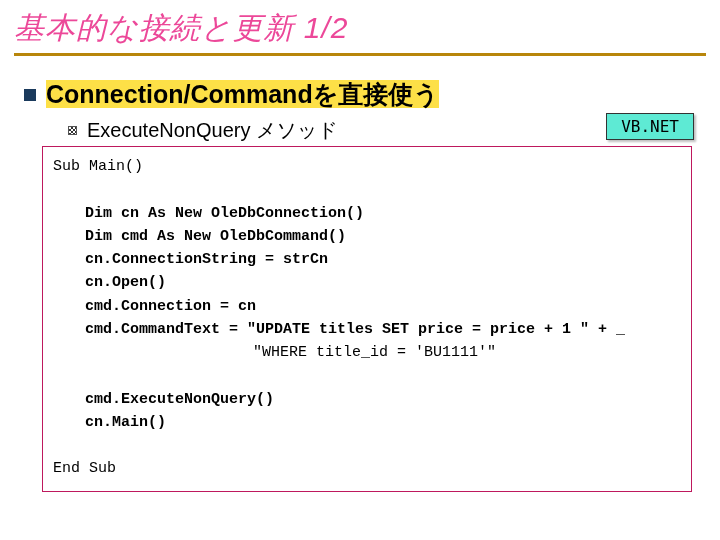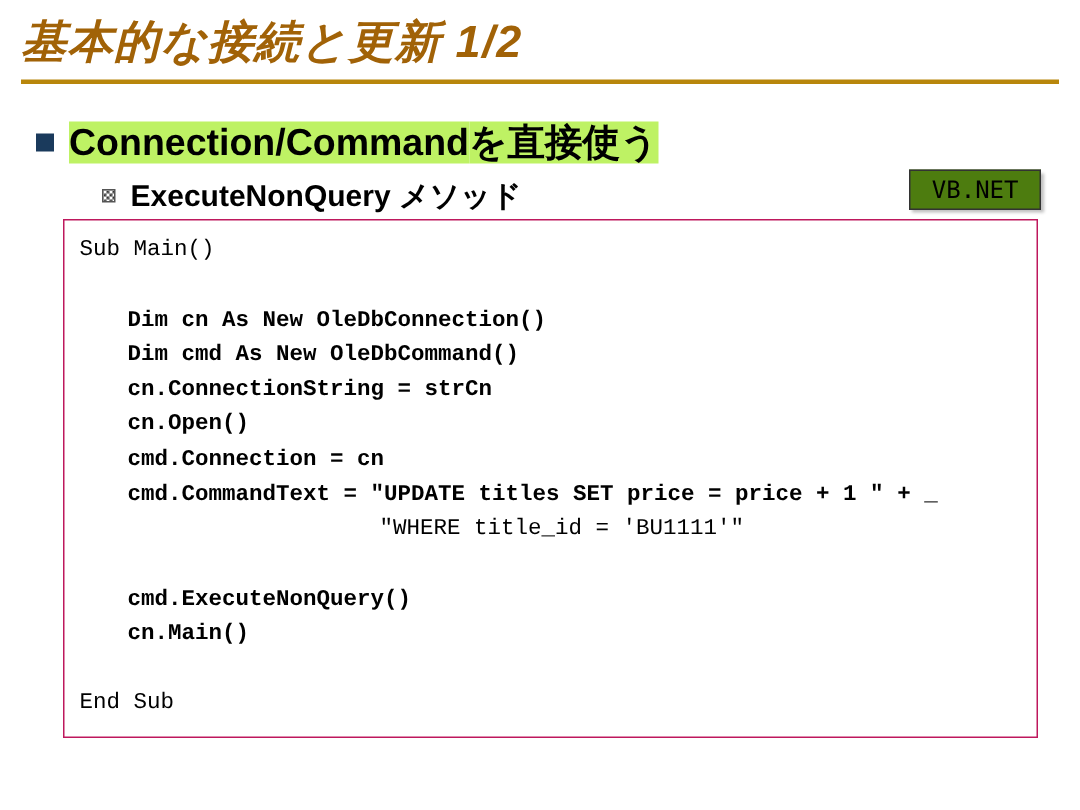--- a/index.html
+++ b/index.html
@@ -8,23 +8,23 @@
     height: 540px;
     background: #ffffff;
     font-family: "MS PGothic", "Hiragino Kaku Gothic Pro", sans-serif;
     overflow: hidden;
   }
   .slide {
     padding: 8px 14px;
   }
   .title {
     font-size: 30px;
-    font-weight: bold;
+    font-weight: normal;
     font-style: italic;
-    color: #a16207;
+    color: #ec4899;
     padding-bottom: 4px;
     border-bottom: 3px solid #b8860b;
     margin-bottom: 22px;
     letter-spacing: 1px;
   }
   .bullet-row {
     display: flex;
     align-items: center;
     margin-left: 10px;
     margin-bottom: 6px;
@@ -35,21 +35,21 @@
     background: #1a3a5c;
     margin-right: 10px;
     flex-shrink: 0;
   }
   .bullet-text {
     font-size: 25px;
     font-weight: bold;
     color: #000;
   }
   .yellow-bg {
-    background: #bef264;
+    background: #fde047;
   }
   .sub-row {
     display: flex;
     align-items: center;
     margin-left: 54px;
     margin-bottom: 2px;
     position: relative;
   }
   .small-bullet {
     width: 9px;
@@ -60,31 +60,31 @@
       linear-gradient(45deg, #333 25%, transparent 25%),
       linear-gradient(-45deg, #333 25%, transparent 25%),
       linear-gradient(45deg, transparent 75%, #333 75%),
       linear-gradient(-45deg, transparent 75%, #333 75%);
     background-size: 4px 4px;
     background-position: 0 0, 0 2px, 2px -2px, -2px 0;
     border: 1px solid #555;
   }
   .sub-text {
     font-size: 20px;
-    font-weight: bold;
+    font-weight: normal;
     color: #000;
   }
   .badge-wrap {
     position: absolute;
     right: 12px;
     top: -4px;
     z-index: 10;
   }
   .badge {
-    background: #4d7c0f;
+    background: #5eead4;
     border: 1px solid #333;
     padding: 3px 14px;
     font-size: 16px;
     font-family: "MS Gothic", monospace;
     box-shadow: 2px 2px 2px rgba(0,0,0,0.25);
   }
   .code-block {
     margin: 0 14px 0 28px;
     border: 1px solid #be185d;
     padding: 8px 10px 10px 10px;

